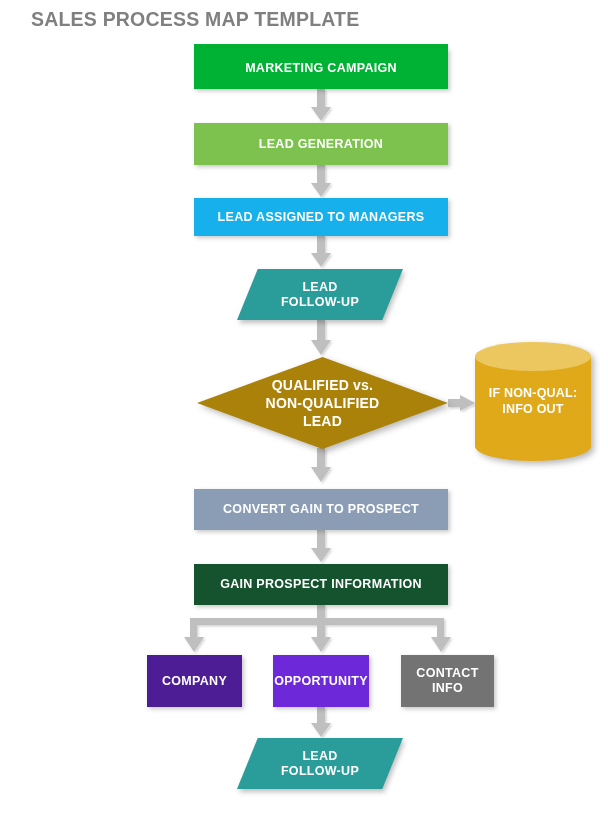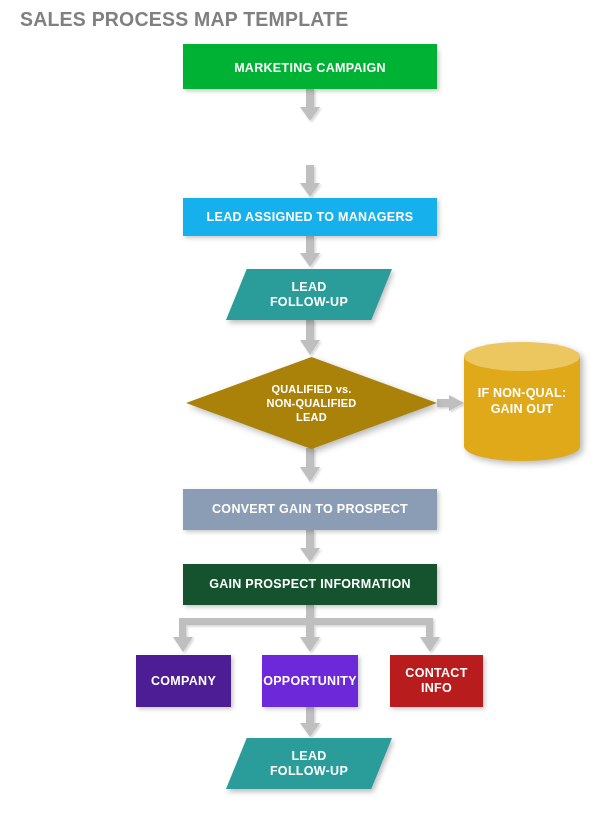--- a/index.html
+++ b/index.html
@@ -10,21 +10,21 @@
   body {
     width: 608px;
     height: 819px;
     position: relative;
     font-family: "Liberation Sans", sans-serif;
     overflow: hidden;
   }
 
   .canvas {
     position: absolute;
-    left: 0; top: 0;
+    left: 11px; top: 0;
     width: 552px;
     height: 819px;
     border-radius: 6px;
   }
 
   
   .title {
     position: absolute;
     left: 20px;
     top: 8px;
@@ -98,21 +98,21 @@
     position: absolute;
     left: 0; top: 0;
     width: 100%;
     height: 100%;
     display: flex;
     align-items: center;
     justify-content: center;
     text-align: center;
     color: #fff;
     font-weight: bold;
-    font-size: 11px;
+    font-size: 14px;
     line-height: 1.3;
     letter-spacing: 0.2px;
   }
 
   
   .cyl-wrap {
     position: absolute;
     filter: drop-shadow(3px 3px 3px rgba(0,0,0,0.28));
   }
   .cyl-body {
@@ -210,20 +210,23 @@
 
       <rect x="306" y="707" width="8" height="19"></rect>
       <polygon points="300,723 320,723 310,737"></polygon>
     </g>
   </svg>
 
   <div class="node rect" style="left:183px; top:48px; width:254px; height:41px; background:#00b233;">
     <span>MARKETING CAMPAIGN</span>
   </div>
 
+  <div class="node rect" style="left:183px; top:123px; width:254px; height:42px; background:#7dc24f;">
+    <span>LEAD GENERATION</span>
+  </div>
 
   <div class="node rect" style="left:183px; top:198px; width:254px; height:38px; background:#16b0ec;">
     <span>LEAD ASSIGNED TO MANAGERS</span>
   </div>
 
   <div class="para-wrap" style="left:226px; top:269px; width:166px; height:51px;">
     <div class="para-shape" style="background:#2a9d9a;"></div>
     <div class="para-label">
       <div>
         <div>LEAD</div>
@@ -242,42 +245,42 @@
       </div>
     </div>
   </div>
 
   <div class="cyl-wrap" style="left:464px; top:342px; width:116px; height:119px;">
     <div class="cyl-body" style="top:14px; height:105px; background:#e0a91a;"></div>
     <div class="cyl-top" style="height:29px; background:#ecc75f;"></div>
     <div class="cyl-label">
       <div>
         <div>IF NON-QUAL:</div>
-        <div>GAIN OUT</div>
+        <div>INFO OUT</div>
       </div>
     </div>
   </div>
 
   <div class="node rect" style="left:183px; top:489px; width:254px; height:41px; background:#8b9cb5;">
     <span>CONVERT GAIN TO PROSPECT</span>
   </div>
 
   <div class="node rect" style="left:183px; top:564px; width:254px; height:41px; background:#14532d;">
     <span>GAIN PROSPECT INFORMATION</span>
   </div>
 
   <div class="node rect" style="left:136px; top:655px; width:95px; height:52px; background:#4c1d95;">
     <span>COMPANY</span>
   </div>
 
   <div class="node rect" style="left:262px; top:655px; width:96px; height:52px; background:#6d28d9;">
     <span>OPPORTUNITY</span>
   </div>
 
-  <div class="node rect" style="left:390px; top:655px; width:93px; height:52px; background:#b91c1c;">
+  <div class="node rect" style="left:390px; top:655px; width:93px; height:52px; background:#737373;">
     <div>
       <div>CONTACT</div>
       <div>INFO</div>
     </div>
   </div>
 
   <div class="para-wrap" style="left:226px; top:738px; width:166px; height:51px;">
     <div class="para-shape" style="background:#2a9d9a;"></div>
     <div class="para-label">
       <div>

